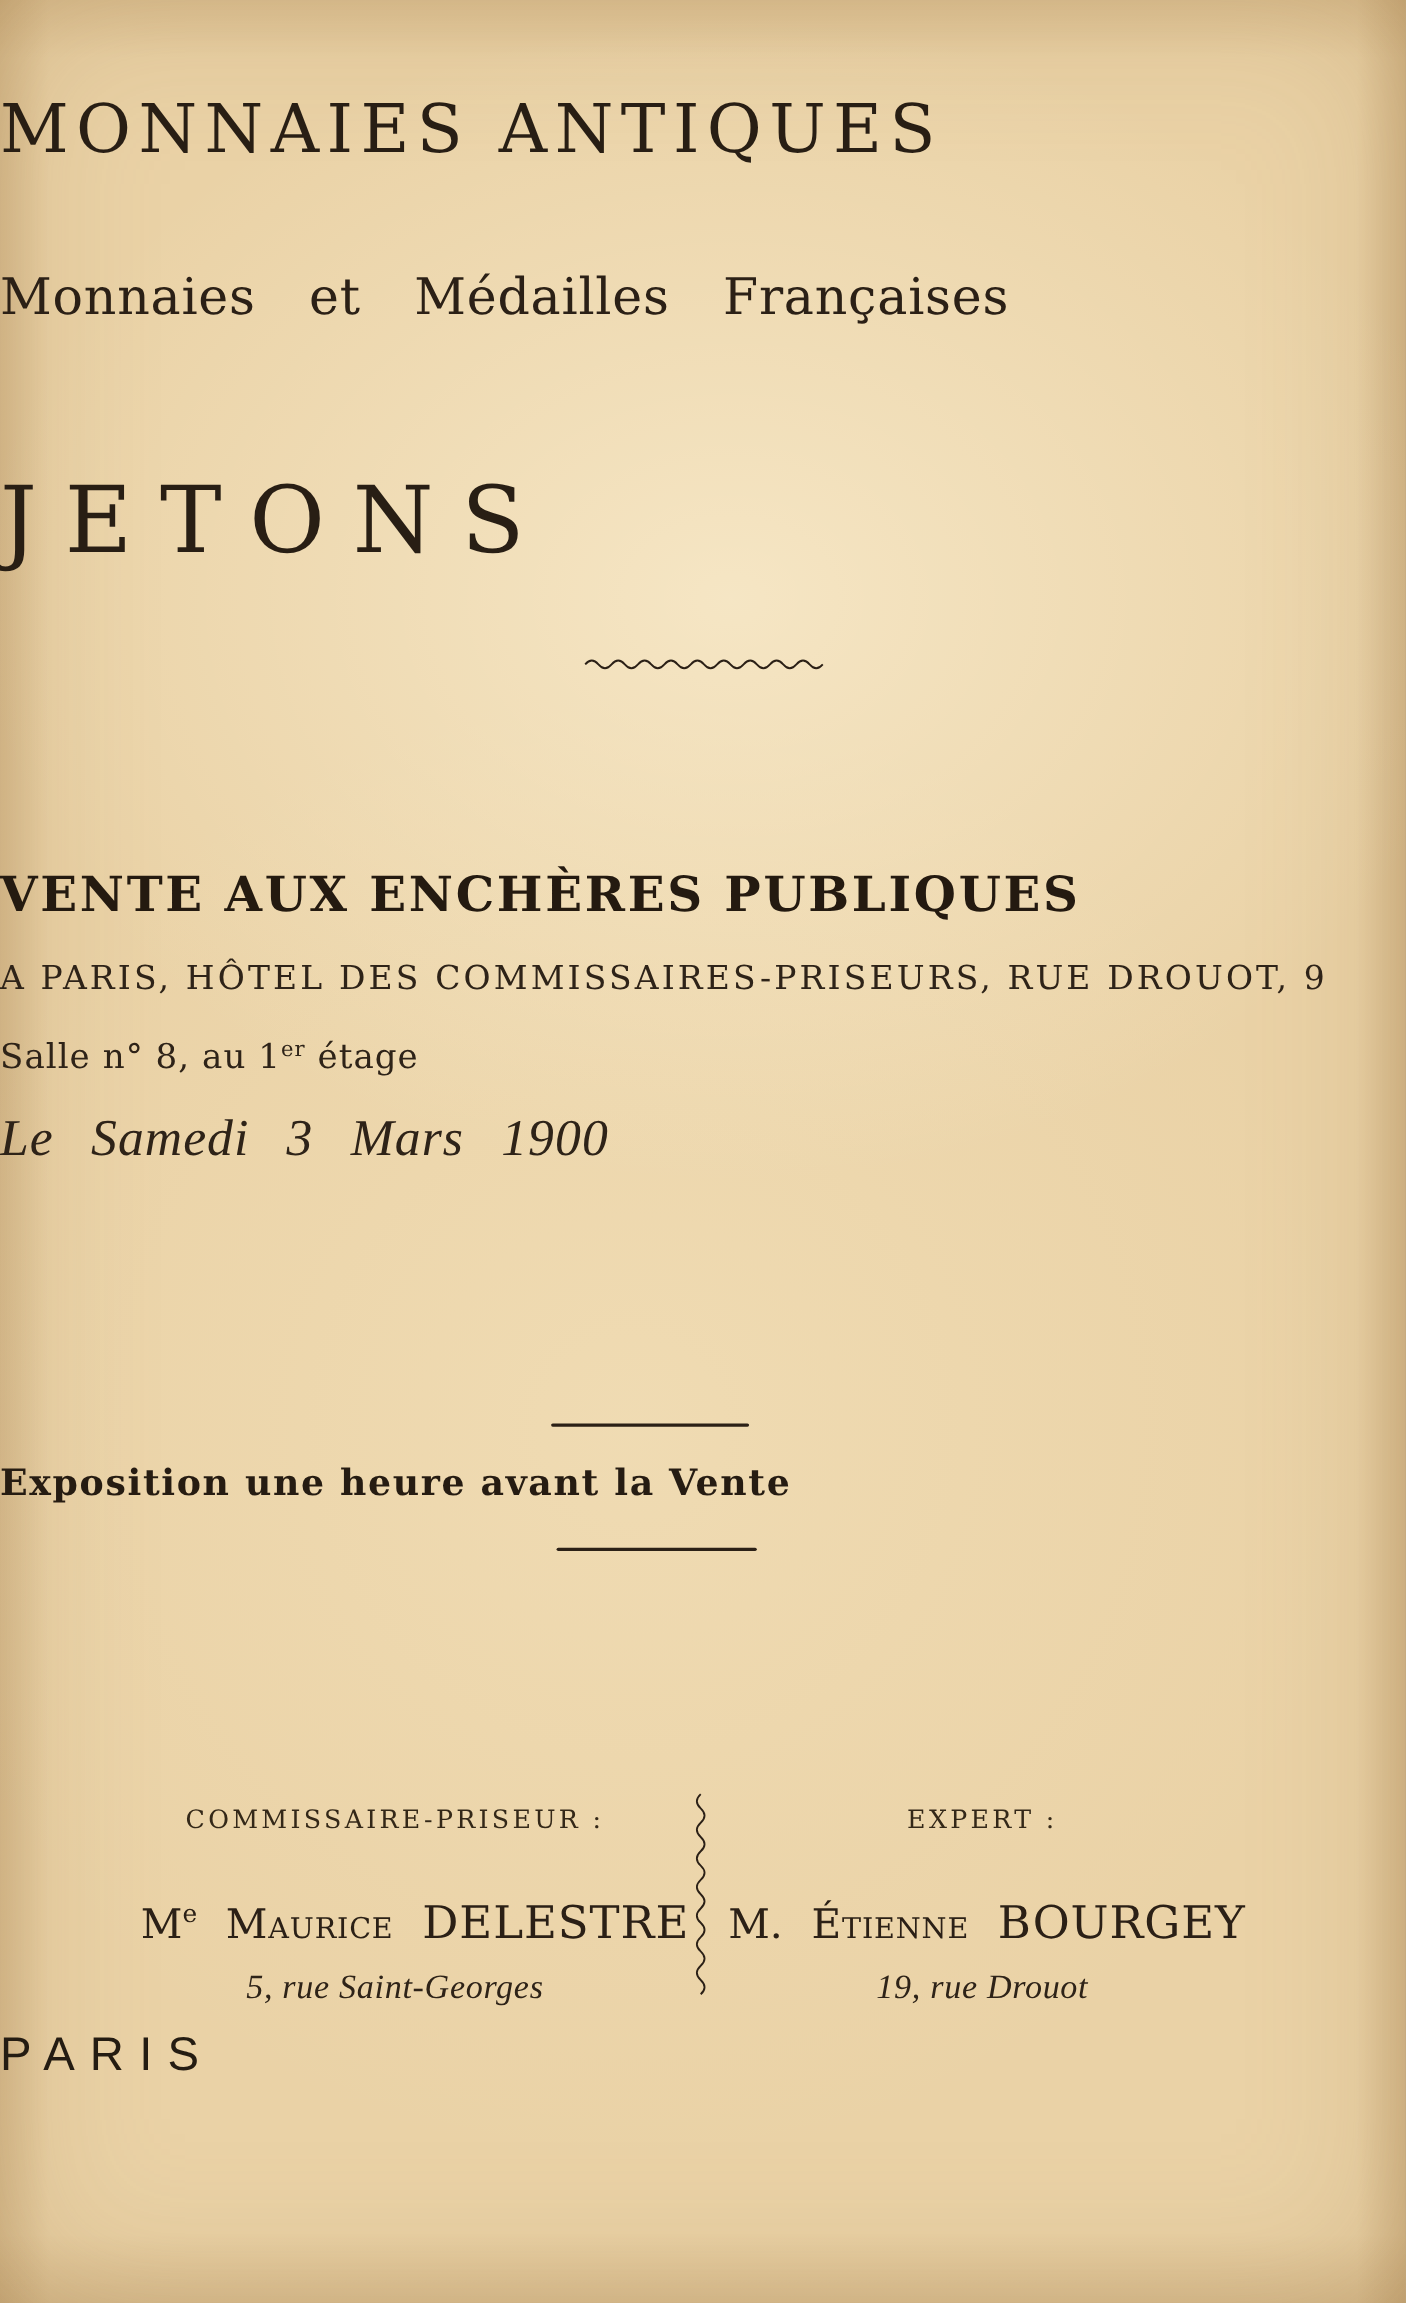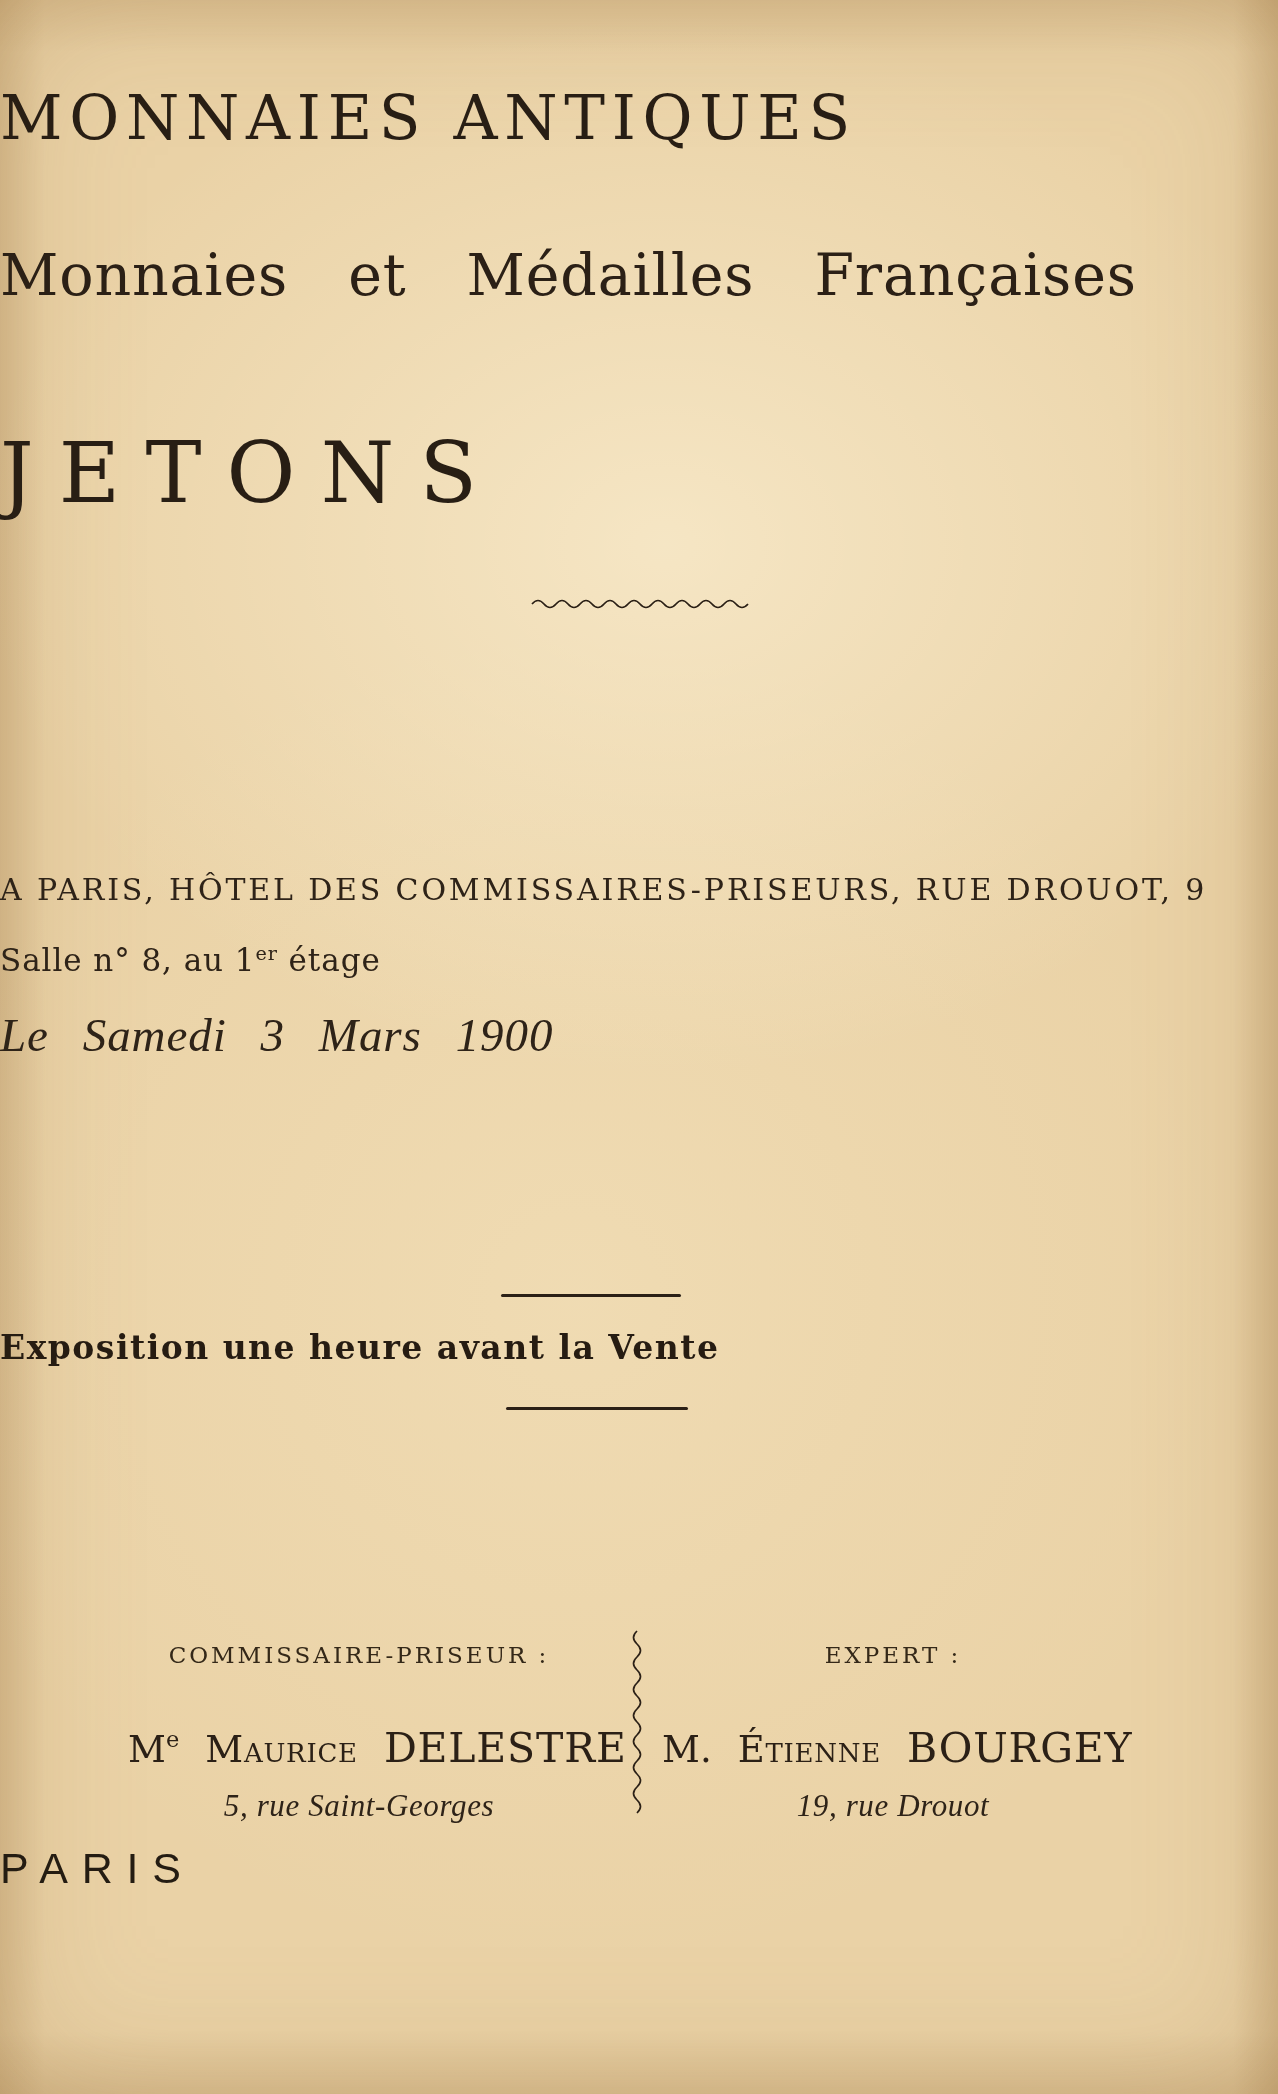--- a/index.html
+++ b/index.html
@@ -13,21 +13,21 @@
       radial-gradient(ellipse 980px 760px at 52% 26%, rgba(255,246,221,0.55), rgba(255,246,221,0) 70%),
       radial-gradient(ellipse 900px 900px at 45% 62%, rgba(250,236,202,0.35), rgba(250,236,202,0) 75%),
       linear-gradient(90deg, rgba(148,108,56,0.20) 0%, rgba(148,108,56,0) 3.5%, rgba(148,108,56,0) 96.5%, rgba(148,108,56,0.24) 100%),
       linear-gradient(180deg, rgba(158,116,62,0.16) 0%, rgba(158,116,62,0) 2.5%, rgba(158,116,62,0) 97%, rgba(148,108,56,0.18) 100%);
     box-shadow: inset 0 0 140px rgba(156,116,62,0.30);
     font-family:"DejaVu Serif","Liberation Serif",serif;
     color:#2e2318;
   }
   .line{position:absolute;left:0;right:0;text-align:left;white-space:nowrap;}
   .t-main   {top:82px;  font-size:61px; letter-spacing:0.11em; color:#281e14;}
-  .t-sub    {top:242px; font-size:57px; letter-spacing:0.015em; word-spacing:0.72em; color:#2b2016;}
+  .t-sub    {top:242px; font-size:46px; letter-spacing:0.015em; word-spacing:0.72em; color:#2b2016;}
   .t-jetons {top:396px; font-size:84px; letter-spacing:0.30em; color:#281e14;margin-top:28px;}
   .ornament {top:598px;}
   .v-head   {top:788px; font-size:44px; font-weight:bold; letter-spacing:0.055em; color:#241a10;}
   .v-loc    {top:872px; font-size:30px; letter-spacing:0.095em;}
   .v-room   {top:942px; font-size:31px; letter-spacing:0.03em;}
   .v-room sup{font-size:0.62em;}
   .v-date   {top:1008px;font-size:47px; font-style:italic; letter-spacing:0.02em; word-spacing:0.45em; font-family:"Liberation Serif","DejaVu Serif",serif;}
   .v-time   {top:1092px;font-size:31px; letter-spacing:0.045em;}
   .rule{position:absolute;height:3px;background:#2b2016;border-radius:2px;}
   .rule-a{top:1294px;left:501px;width:180px;}
@@ -57,20 +57,21 @@
   <div class="line t-sub">Monnaies et Médailles Françaises</div>
 
   <div class="line t-jetons">JETONS</div>
 
   <div class="line ornament">
     <svg width="220" height="12" viewBox="0 0 220 12">
       <path d="M3 6 q6 -7 12 0 t12 0 t12 0 t12 0 t12 0 t12 0 t12 0 t12 0 t12 0 t12 0 t12 0 t12 0 t12 0 t12 0 t12 0 t12 0 t12 0 t12 0" fill="none" stroke="#2b2016" stroke-width="1.7"></path>
     </svg>
   </div>
 
+  <div class="line v-head">VENTE AUX ENCHÈRES PUBLIQUES</div>
 
   <div class="line v-loc">A PARIS, HÔTEL DES COMMISSAIRES-PRISEURS, RUE DROUOT, 9</div>
 
   <div class="line v-room"><span>Salle n° 8, au 1</span><sup>er</sup><span> étage</span></div>
 
   <div class="line v-date">Le Samedi 3 Mars 1900</div>
 
 
   <div class="rule rule-a"></div>
 

